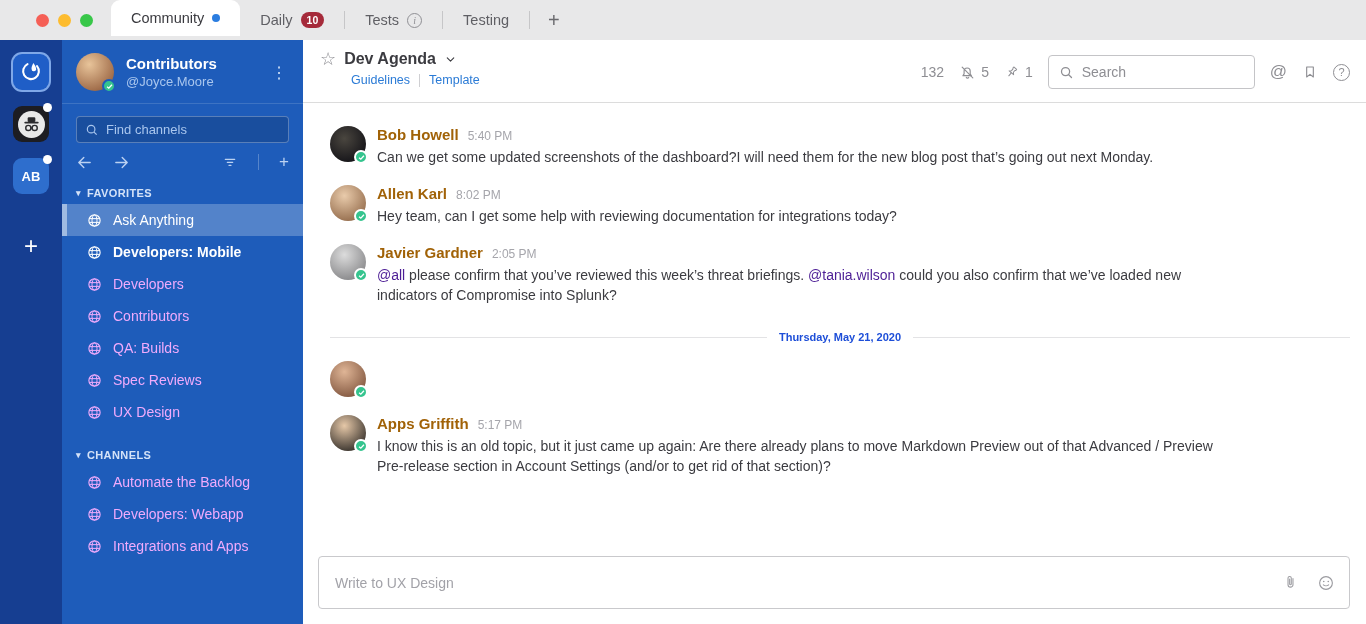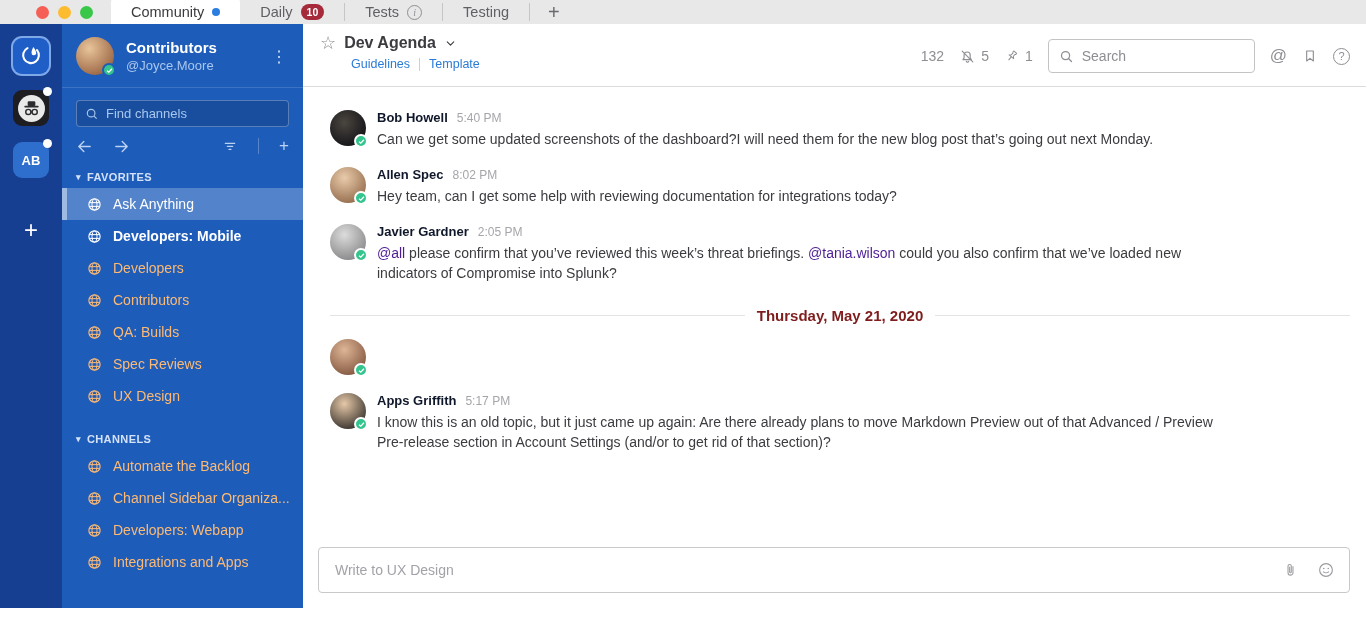--- a/index.html
+++ b/index.html
@@ -1,20 +1,20 @@
 <!DOCTYPE html>
 <html><head>
 <meta charset="utf-8">
 <style>
   * { margin:0; padding:0; box-sizing:border-box; }
   html,body { width:1366px; height:624px; overflow:hidden; background:#fff;
     font-family:"Liberation Sans", sans-serif; }
 
   
-  .titlebar { height:24px; background:#e8e8e9; display:flex; align-items:center; }
+  .titlebar { height:40px; background:#e8e8e9; display:flex; align-items:flex-start; }
   .traffic { display:flex; gap:9px; align-items:center; height:40px; padding:0 18px 0 36px; }
   .tl { width:13px; height:13px; border-radius:50%; display:inline-block; }
   .tl.red{background:#f55f56;} .tl.yellow{background:#fdbc2f;} .tl.green{background:#38c749;}
   .tab { display:flex; align-items:center; gap:8px; padding:0 20px; height:40px;
     color:#5f5f64; font-size:14.5px; white-space:nowrap; cursor:default; }
   .tab.active { background:#fff; border-radius:9px 9px 0 0; height:36px; color:#3a3a3f; }
   .tabdot { width:8px; height:8px; border-radius:50%; background:#2b7de0; }
   .redbadge { background:#a52a3a; color:#fff; font-size:10.5px; font-weight:700;
     border-radius:9px; padding:1.5px 6px; line-height:1.2; }
   .circle-i { width:15px; height:15px; border:1.4px solid #8f8f94; border-radius:50%;
@@ -70,21 +70,21 @@
   .find-box input::placeholder { color:#a9c6ee; }
   .side-nav { display:flex; align-items:center; margin:9px 14px 2px; gap:20px;
     color:#bcd2f2; }
   .side-nav .spacer { flex:1; }
   .vsep { width:1px; height:16px; background:rgba(255,255,255,.25); }
   .side-nav .plus { font-size:17px; }
   .section-label { display:flex; align-items:center; gap:6px; padding:13px 14px 5px;
     font-size:11px; font-weight:700; letter-spacing:.4px; color:#d4e2f8; }
   .chev { font-size:9px; color:#d4e2f8; }
   .chan { display:flex; align-items:center; gap:11px; height:32px; padding-left:25px;
-    font-size:14px; color:#fdba74; cursor:default; }
+    font-size:14px; color:#f0abfc; cursor:default; }
   .chan svg { flex-shrink:0; }
   .chan.active { background:rgba(255,255,255,.24); color:#fff;
     box-shadow:inset 5px 0 0 rgba(255,255,255,.45); }
   .chan.unread { color:#fff; font-weight:700; }
   .chan-name { white-space:nowrap; overflow:hidden; text-overflow:ellipsis; padding-right:8px; }
 
   
   .main { flex:1; display:flex; flex-direction:column; background:#fff; min-width:0; }
   .chan-header { height:63px; border-bottom:1px solid #dcdcdc; position:relative;
     padding:10px 0 0 17px; flex-shrink:0; }
@@ -103,32 +103,32 @@
     color:#3b3b40; font-family:inherit; }
   .hsearch input::placeholder { color:#8e8e93; }
   .at-glyph { font-size:17px; }
   .qmark { width:17px; height:17px; border:1.5px solid #8e8e93; border-radius:50%;
     font-size:11px; display:inline-flex; align-items:center; justify-content:center; }
 
   .messages { flex:1; overflow:hidden; padding-top:14px; }
   .msg { display:flex; padding:9px 0 9px 27px; }
   .msg-content { margin-left:11px; max-width:838px; min-width:0; }
   .msg-head { display:flex; align-items:baseline; gap:9px; }
-  .msg-author { font-size:13px; font-weight:700; color:#0f172a; }
+  .msg-author { font-size:15px; font-weight:700; color:#a16207; }
   .msg-time { font-size:12px; color:#a5a5ab; }
   .msg-body { font-size:14px; line-height:20px; color:#3b3b40; margin-top:4px; }
   .mention { color:#4c1d95; }
   .date-divider { position:relative; margin:13px 16px 5px 27px; height:20px;
     display:flex; align-items:center; justify-content:center; }
   .date-divider::before { content:""; position:absolute; left:0; right:0; top:50%;
     border-top:1px solid #e3e3e5; }
   .date-divider span { position:relative; background:#fff; padding:0 12px;
-    font-size:15px; font-weight:600; color:#7f1d1d; }
-
-  .composer { margin:6px 16px 0 15px; height:46px; border:1px solid #c9c9cc;
+    font-size:11px; font-weight:600; color:#1d4ed8; }
+
+  .composer { margin:6px 16px 0 15px; height:53px; border:1px solid #c9c9cc;
     border-radius:4px; display:flex; align-items:center; padding:0 14px 0 16px;
     flex-shrink:0; }
   .composer input { flex:1; border:none; outline:none; font-size:14px;
     color:#3b3b40; font-family:inherit; }
   .composer input::placeholder { color:#a2a2a8; }
   .composer-icons { display:flex; align-items:center; gap:18px; color:#9b9ba0; }
   .footer-gap { height:15px; flex-shrink:0; }
 
   svg { display:block; }
 </style>
@@ -311,28 +311,20 @@
           <path d="M3.6 9 h16.8 M3.6 15 h16.8" stroke="currentColor" stroke-width="1.6"></path>
         </svg>
       <span class="chan-name">Automate the Backlog</span>
     </div>
     <div class="chan">
       <svg viewBox="0 0 24 24" width="15" height="15">
           <circle cx="12" cy="12" r="9" stroke="currentColor" stroke-width="1.8" fill="none"></circle>
           <ellipse cx="12" cy="12" rx="4" ry="9" stroke="currentColor" stroke-width="1.6" fill="none"></ellipse>
           <path d="M3.6 9 h16.8 M3.6 15 h16.8" stroke="currentColor" stroke-width="1.6"></path>
         </svg>
-      <span class="chan-name">Channel Sidebar Organiza...</span>
-    </div>
-    <div class="chan">
-      <svg viewBox="0 0 24 24" width="15" height="15">
-          <circle cx="12" cy="12" r="9" stroke="currentColor" stroke-width="1.8" fill="none"></circle>
-          <ellipse cx="12" cy="12" rx="4" ry="9" stroke="currentColor" stroke-width="1.6" fill="none"></ellipse>
-          <path d="M3.6 9 h16.8 M3.6 15 h16.8" stroke="currentColor" stroke-width="1.6"></path>
-        </svg>
       <span class="chan-name">Developers: Webapp</span>
     </div>
     <div class="chan">
       <svg viewBox="0 0 24 24" width="15" height="15">
           <circle cx="12" cy="12" r="9" stroke="currentColor" stroke-width="1.8" fill="none"></circle>
           <ellipse cx="12" cy="12" rx="4" ry="9" stroke="currentColor" stroke-width="1.6" fill="none"></ellipse>
           <path d="M3.6 9 h16.8 M3.6 15 h16.8" stroke="currentColor" stroke-width="1.6"></path>
         </svg>
       <span class="chan-name">Integrations and Apps</span>
     </div>
@@ -422,21 +414,21 @@
       <div class="msg">
         <div class="avatar av36 av-allen">
           <span class="badge">
               <svg viewBox="0 0 10 10">
                 <path d="M1.5 5.5 L4 7.5 L8.5 2.5" stroke="#fff" stroke-width="1.8" fill="none"></path>
               </svg>
             </span>
         </div>
         <div class="msg-content">
           <div class="msg-head">
-            <span class="msg-author">Allen Spec</span>
+            <span class="msg-author">Allen Karl</span>
             <span class="msg-time">8:02 PM</span>
           </div>
           <div class="msg-body">
             <span>Hey team, can I get some help with reviewing documentation for integrations today?</span>
           </div>
         </div>
       </div>
 
       <div class="msg">
         <div class="avatar av36 av-javier">

